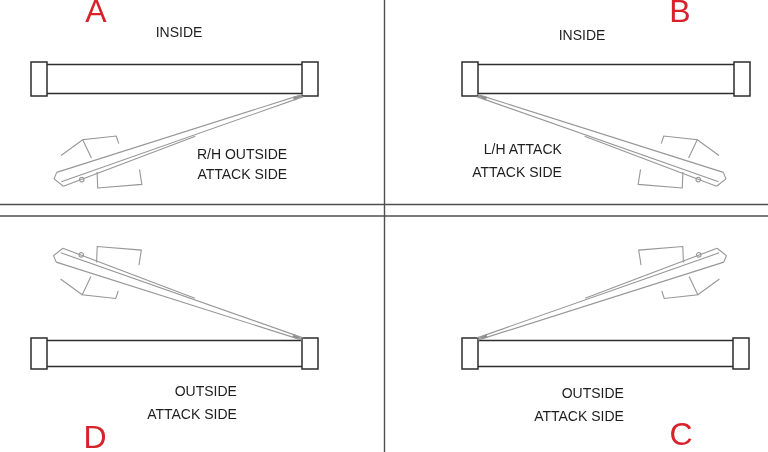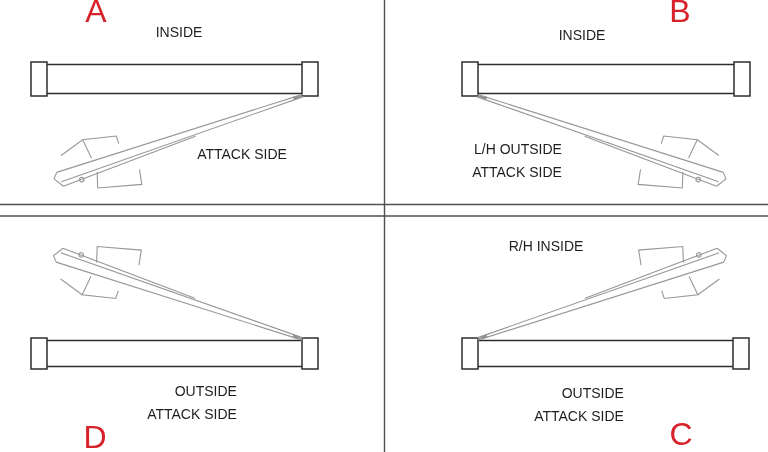--- a/index.html
+++ b/index.html
@@ -81,30 +81,30 @@
     <use href="#door-leaf-art" class="leaf" transform="translate(477.5,339) scale(-1,-1) rotate(161.6)"></use>
   </svg>
 
   <div class="corner" style="left:96px;top:-5px;">A</div>
   <div class="corner" style="left:680px;top:-5px;">B</div>
   <div class="corner" style="left:681px;top:418px;">C</div>
   <div class="corner" style="left:95px;top:421px;">D</div>
 
   <div class="lbl" style="left:179px;top:22px;">INSIDE</div>
   <div class="lbl lh20" style="left:242px;top:144px;">
+    <span class="lbl2">R/H OUTSIDE</span>
     <span class="lbl2">ATTACK SIDE</span>
   </div>
 
   <div class="lbl" style="left:582px;top:25px;">INSIDE</div>
   <div class="lbl lh23" style="left:517px;top:138px;">
-    <span class="lbl2">L/H OUTSIDE</span>
+    <span class="lbl2">L/H ATTACK</span>
     <span class="lbl2">ATTACK SIDE</span>
   </div>
 
-  <div class="lbl" style="left:546px;top:236px;">R/H INSIDE</div>
   <div class="lbl lh23" style="left:579px;top:382px;">
     <span class="lbl2">OUTSIDE</span>
     <span class="lbl2">ATTACK SIDE</span>
   </div>
 
   <div class="lbl lh23" style="left:192px;top:380px;">
     <span class="lbl2">OUTSIDE</span>
     <span class="lbl2">ATTACK SIDE</span>
   </div>
 

